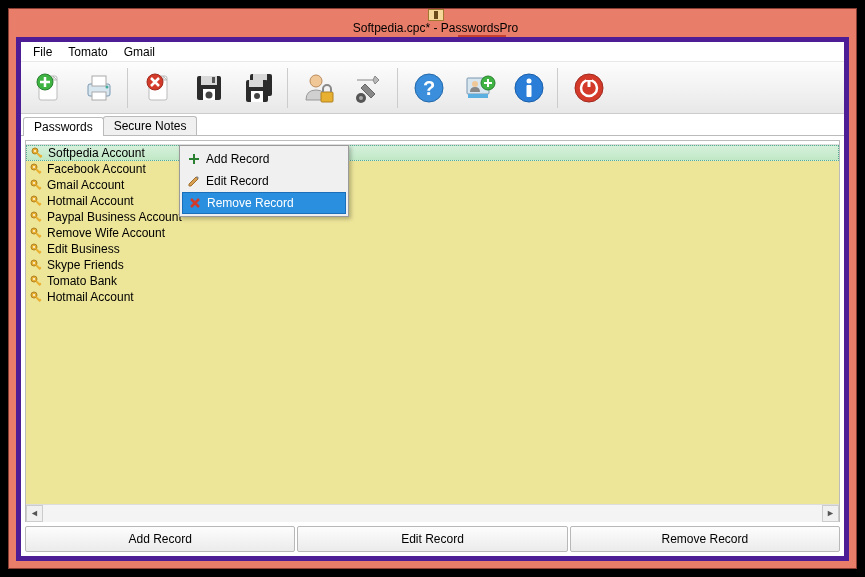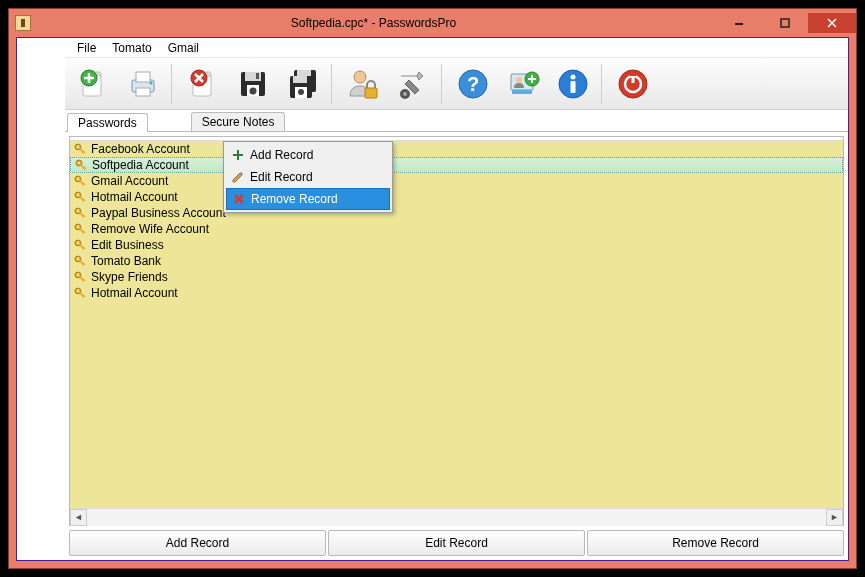--- a/index.html
+++ b/index.html
@@ -1,32 +1,32 @@
 <!DOCTYPE html>
 <html><head>
 <meta charset="utf-8">
 <style>
 * { box-sizing: border-box; margin: 0; padding: 0; font-family: "Segoe UI", Tahoma, sans-serif; }
 body { background: #000; width: 865px; height: 577px; overflow: hidden; }
 .window { position: absolute; left: 8px; top: 8px; width: 849px; height: 561px; background: #e87e6a; border: 1px solid #8a3d33; display: flex; flex-direction: column; }
-.titlebar { height: 28px; display: flex; align-items: center; padding-left: 6px; color: #000; }
+.titlebar { height: 28px; display: flex; align-items: center; padding-left: 6px; color: #000; flex-direction: column; }
 .titlebar-icon { width: 16px; height: 16px; background: #f5d89a; border: 1px solid #a07830; display: flex; align-items: center; justify-content: center; font-size: 10px; }
 .titlebar-title { flex: 1; text-align: center; font-size: 12px; }
 .win-buttons { display: flex; }
 .win-btn { width: 46px; height: 20px; display: flex; align-items: center; justify-content: center; font-size: 12px; cursor: pointer; }
 .win-btn.min { background: transparent; color: #222; }
 .win-btn.max { background: transparent; color: #222; }
 .win-btn.close { background: #c8412e; color: #fff; width: 48px; height: 20px; }
-.client { flex: 1; background: #fff; margin: 0 7px 7px 7px; border: 1px solid #4c1d95; display: flex; flex-direction: column; padding-left: 48px; }
+.client { flex: 1; background: #fff; margin: 0 7px 7px 7px; border: 5px solid #4c1d95; display: flex; flex-direction: column; }
 .menubar { height: 20px; display: flex; align-items: center; padding: 0 4px; font-size: 12px; border-bottom: 1px solid #e8e8e8; }
 .menuitem { padding: 2px 8px; cursor: pointer; }
 .toolbar { height: 52px; background: linear-gradient(#fdfdfd,#e8e8e8); border-bottom: 1px solid #ccc; display: flex; align-items: center; padding: 0 4px; gap: 2px; }
 .tbtn { width: 48px; height: 44px; border: 1px solid transparent; border-radius: 3px; display: flex; align-items: center; justify-content: center; cursor: pointer; }
 .tsep { width: 4px; height: 40px; border-left: 1px solid #ccc; margin: 0 2px; }
-.tabs { height: 22px; display: flex; align-items: flex-end; padding: 0 2px; border-bottom: 1px solid #bbb; gap: 44px; }
+.tabs { height: 22px; display: flex; align-items: flex-end; padding: 0 2px; border-bottom: 1px solid #bbb; }
 .tab { padding: 2px 10px; font-size: 12px; border: 1px solid #bbb; border-bottom: none; background: #f0f0f0; margin-right: -1px; cursor: pointer; border-radius: 3px 3px 0 0; }
 .tab.active { background: #fff; position: relative; top: 1px; }
 .main { flex: 1; padding: 4px; display: flex; flex-direction: column; }
 .listwrap { flex: 1; border: 1px solid #bbb; display: flex; flex-direction: column; }
 .listhdr { height: 4px; background: #fff; border-bottom: 1px solid #ddd; }
 .list { flex: 1; background: #ede598; overflow: hidden; position: relative; }
 .row { display: flex; align-items: center; height: 16px; padding: 0 4px; font-size: 12px; gap: 4px; cursor: pointer; }
 .row.selected { background: linear-gradient(#d6f0da,#c0e8c5); border: 1px dotted #5a9; }
 .key-icon { width: 13px; height: 13px; display: inline-block; }
 .hscroll { height: 17px; background: #f0f0f0; border-top: 1px solid #ddd; display: flex; align-items: center; }
@@ -177,38 +177,38 @@
     <div class="tabs">
       <div class="tab active">Passwords</div>
       <div class="tab">Secure Notes</div>
     </div>
 
     <div class="main">
       <div class="listwrap">
         <div class="listhdr"></div>
         <div class="list" id="records-list">
 
-          <div class="row">
+          <div class="row selected">
+              <svg class="key-icon" width="13" height="13" viewBox="0 0 13 13">
+                <circle cx="4" cy="4" r="3" fill="#e8b030" stroke="#b08020"></circle>
+                <circle cx="4" cy="4" r="1" fill="#fff8e0"></circle>
+                <rect x="6" y="5" width="6" height="2" fill="#e8b030" transform="rotate(45 6 6)"></rect>
+                <rect x="9" y="8" width="2" height="2" fill="#e8b030" transform="rotate(45 10 9)"></rect>
+              </svg>
+              <span>Softpedia Account</span>
+            </div>
+            <div class="row">
               <svg class="key-icon" width="13" height="13" viewBox="0 0 13 13">
                 <circle cx="4" cy="4" r="3" fill="#e8b030" stroke="#b08020"></circle>
                 <circle cx="4" cy="4" r="1" fill="#fff8e0"></circle>
                 <rect x="6" y="5" width="6" height="2" fill="#e8b030" transform="rotate(45 6 6)"></rect>
                 <rect x="9" y="8" width="2" height="2" fill="#e8b030" transform="rotate(45 10 9)"></rect>
               </svg>
               <span>Facebook Account</span>
             </div>
-            <div class="row selected">
-              <svg class="key-icon" width="13" height="13" viewBox="0 0 13 13">
-                <circle cx="4" cy="4" r="3" fill="#e8b030" stroke="#b08020"></circle>
-                <circle cx="4" cy="4" r="1" fill="#fff8e0"></circle>
-                <rect x="6" y="5" width="6" height="2" fill="#e8b030" transform="rotate(45 6 6)"></rect>
-                <rect x="9" y="8" width="2" height="2" fill="#e8b030" transform="rotate(45 10 9)"></rect>
-              </svg>
-              <span>Softpedia Account</span>
-            </div>
             <div class="row">
               <svg class="key-icon" width="13" height="13" viewBox="0 0 13 13">
                 <circle cx="4" cy="4" r="3" fill="#e8b030" stroke="#b08020"></circle>
                 <circle cx="4" cy="4" r="1" fill="#fff8e0"></circle>
                 <rect x="6" y="5" width="6" height="2" fill="#e8b030" transform="rotate(45 6 6)"></rect>
                 <rect x="9" y="8" width="2" height="2" fill="#e8b030" transform="rotate(45 10 9)"></rect>
               </svg>
               <span>Gmail Account</span>
             </div>
             <div class="row">
@@ -247,30 +247,30 @@
               </svg>
               <span>Edit Business</span>
             </div>
             <div class="row">
               <svg class="key-icon" width="13" height="13" viewBox="0 0 13 13">
                 <circle cx="4" cy="4" r="3" fill="#e8b030" stroke="#b08020"></circle>
                 <circle cx="4" cy="4" r="1" fill="#fff8e0"></circle>
                 <rect x="6" y="5" width="6" height="2" fill="#e8b030" transform="rotate(45 6 6)"></rect>
                 <rect x="9" y="8" width="2" height="2" fill="#e8b030" transform="rotate(45 10 9)"></rect>
               </svg>
+              <span>Skype Friends</span>
+            </div>
+            <div class="row">
+              <svg class="key-icon" width="13" height="13" viewBox="0 0 13 13">
+                <circle cx="4" cy="4" r="3" fill="#e8b030" stroke="#b08020"></circle>
+                <circle cx="4" cy="4" r="1" fill="#fff8e0"></circle>
+                <rect x="6" y="5" width="6" height="2" fill="#e8b030" transform="rotate(45 6 6)"></rect>
+                <rect x="9" y="8" width="2" height="2" fill="#e8b030" transform="rotate(45 10 9)"></rect>
+              </svg>
               <span>Tomato Bank</span>
-            </div>
-            <div class="row">
-              <svg class="key-icon" width="13" height="13" viewBox="0 0 13 13">
-                <circle cx="4" cy="4" r="3" fill="#e8b030" stroke="#b08020"></circle>
-                <circle cx="4" cy="4" r="1" fill="#fff8e0"></circle>
-                <rect x="6" y="5" width="6" height="2" fill="#e8b030" transform="rotate(45 6 6)"></rect>
-                <rect x="9" y="8" width="2" height="2" fill="#e8b030" transform="rotate(45 10 9)"></rect>
-              </svg>
-              <span>Skype Friends</span>
             </div>
             <div class="row">
               <svg class="key-icon" width="13" height="13" viewBox="0 0 13 13">
                 <circle cx="4" cy="4" r="3" fill="#e8b030" stroke="#b08020"></circle>
                 <circle cx="4" cy="4" r="1" fill="#fff8e0"></circle>
                 <rect x="6" y="5" width="6" height="2" fill="#e8b030" transform="rotate(45 6 6)"></rect>
                 <rect x="9" y="8" width="2" height="2" fill="#e8b030" transform="rotate(45 10 9)"></rect>
               </svg>
               <span>Hotmail Account</span>
             </div>

